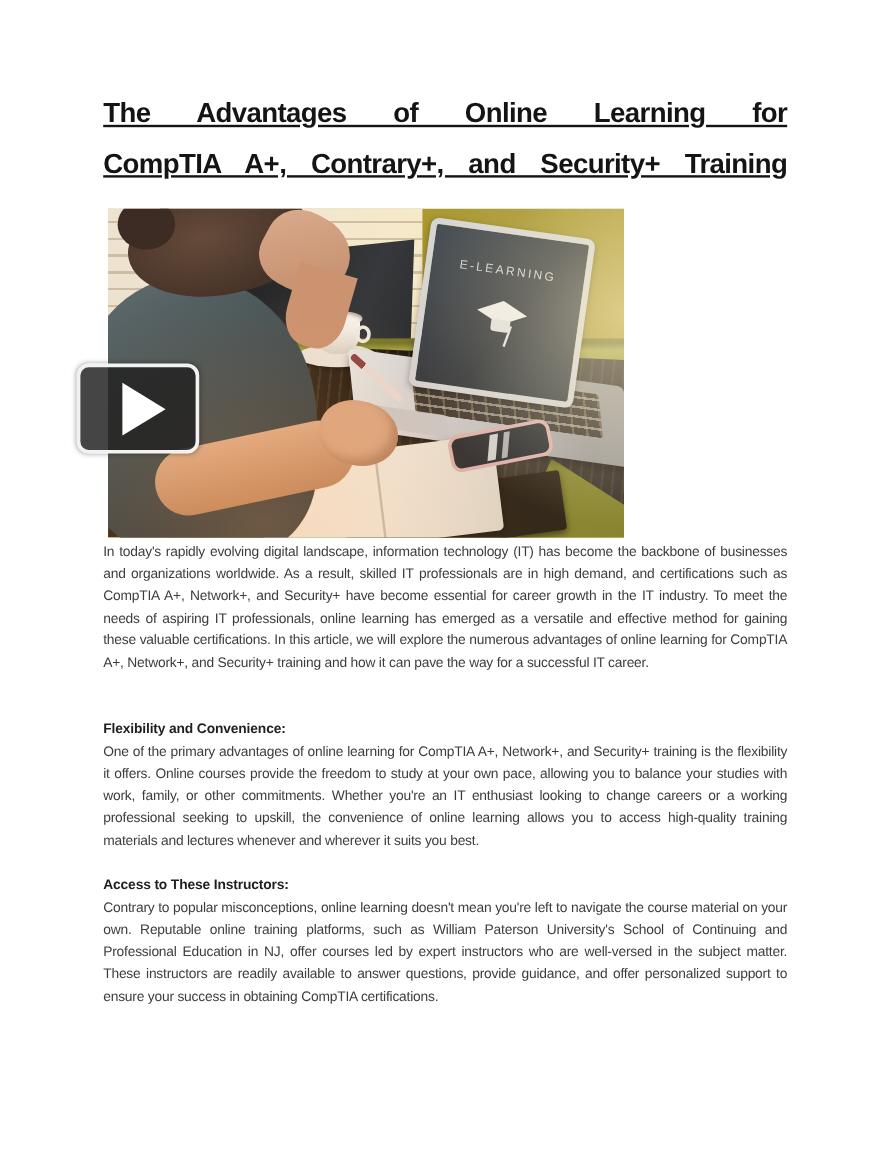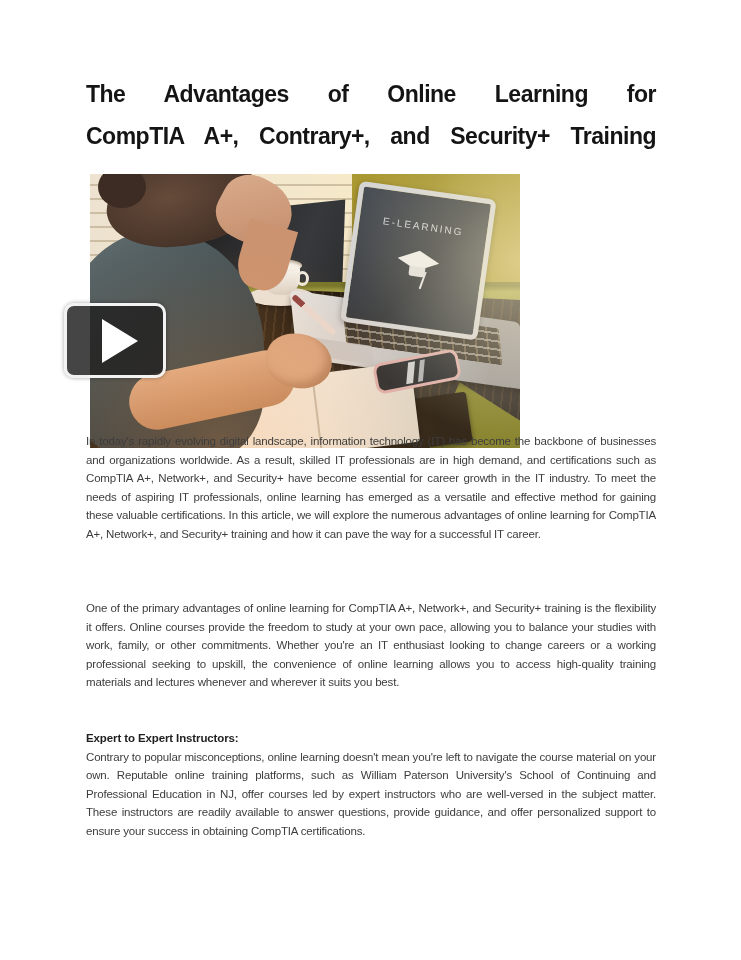--- a/index.html
+++ b/index.html
@@ -6,21 +6,21 @@
   html,body { background:#ffffff; }
   .page {
     position:relative; width:741px; height:960px; background:#ffffff;
     font-family:"Liberation Sans", sans-serif; overflow:hidden;
   }
 
   
   .title {
     position:absolute; left:86px; top:73px; width:570px;
     font-size:23px; font-weight:bold; color:#141414;
-    line-height:42px; letter-spacing:-0.5px;
+    line-height:42px; letter-spacing:-0.5px;text-decoration:underline;
   }
   .title-line { text-align:justify; text-align-last:justify; text-justify:inter-word; }
 
   
   .photo {
     position:absolute; left:90px; top:174px; width:430px; height:274px;
     overflow:hidden; background:#a89632;
   }
   .photo * { position:absolute; }
   .ph-wall { inset:0;
@@ -127,21 +127,21 @@
   .play-tri { width:0; height:0; margin-left:9px;
     border-top:22px solid transparent; border-bottom:22px solid transparent;
     border-left:36px solid #ffffff; }
 
   
   .para {
     position:absolute; left:86px; width:570px;
     font-size:11.5px; line-height:18.6px; letter-spacing:-0.015em;
     color:#3d3d3d; text-align:justify; text-justify:inter-word;
   }
-  .intro { top:432px; }
+  .intro { top:451px; }
   .section-1 { top:599px; }
   .section-2 { top:729px; }
   .sec-heading { font-weight:bold; color:#1f1f1f; letter-spacing:-0.01em; }
 </style>
 </head>
 <body>
 
 <div class="page">
 
   <div class="title">
@@ -198,21 +198,22 @@
     <div class="ph-warm"></div>
   </div>
 
   <div class="play-btn">
     <div class="play-tri"></div>
   </div>
 
   <div class="para intro">In today's rapidly evolving digital landscape, information technology (IT) has become the backbone of businesses and organizations worldwide. As a result, skilled IT professionals are in high demand, and certifications such as CompTIA A+, Network+, and Security+ have become essential for career growth in the IT industry. To meet the needs of aspiring IT professionals, online learning has emerged as a versatile and effective method for gaining these valuable certifications. In this article, we will explore the numerous advantages of online learning for CompTIA A+, Network+, and Security+ training and how it can pave the way for a successful IT career.</div>
 
   <div class="para section-1">
+    <div class="sec-heading">Flexibility and Convenience:</div>
     <div>One of the primary advantages of online learning for CompTIA A+, Network+, and Security+ training is the flexibility it offers. Online courses provide the freedom to study at your own pace, allowing you to balance your studies with work, family, or other commitments. Whether you're an IT enthusiast looking to change careers or a working professional seeking to upskill, the convenience of online learning allows you to access high-quality training materials and lectures whenever and wherever it suits you best.</div>
   </div>
 
   <div class="para section-2">
-    <div class="sec-heading">Expert to Expert Instructors:</div>
+    <div class="sec-heading">Access to These Instructors:</div>
     <div>Contrary to popular misconceptions, online learning doesn't mean you're left to navigate the course material on your own. Reputable online training platforms, such as William Paterson University's School of Continuing and Professional Education in NJ, offer courses led by expert instructors who are well-versed in the subject matter. These instructors are readily available to answer questions, provide guidance, and offer personalized support to ensure your success in obtaining CompTIA certifications.</div>
   </div>
 
 </div>
 
 </body></html>

